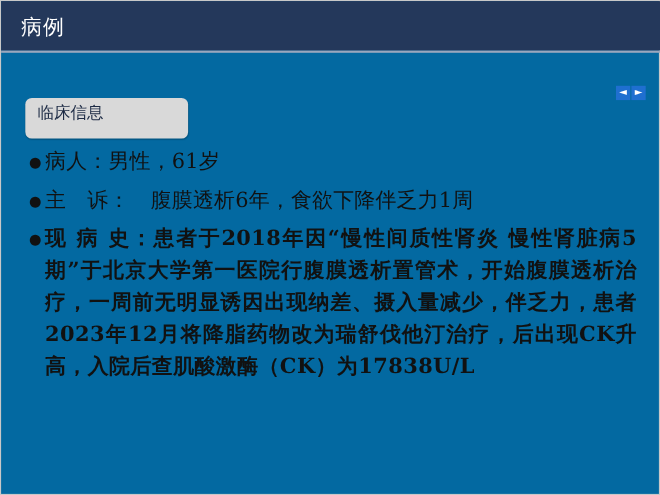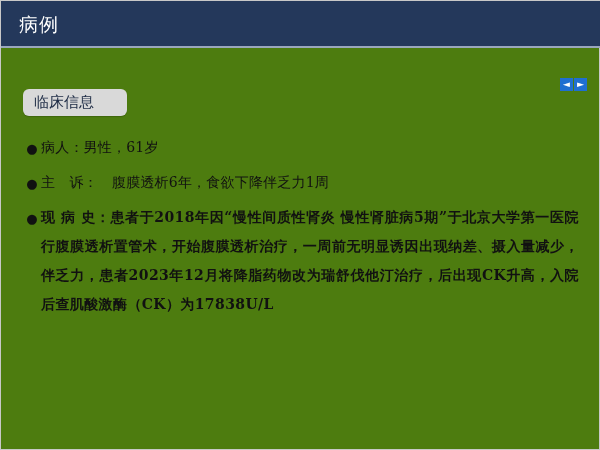--- a/index.html
+++ b/index.html
@@ -12,21 +12,21 @@
     background: #ffffff;
     font-family: "DejaVu Sans", "Liberation Sans", sans-serif;
     overflow: hidden;
   }
   .slide {
     position: relative;
     width: 600px;
     height: 450px;
     box-sizing: border-box;
     border: 1px solid #c8c8c8;
-    background: #4d7c0f;
+    background: #0369a1;
   }
   
   .title-bar {
     position: absolute;
     left: 0;
     top: 0;
     width: 600px;
     height: 45px;
     background: #24385b;
   }
@@ -46,24 +46,25 @@
     width: 600px;
     height: 2px;
     background: #9aa7bd;
   }
   
   .section-pill {
     position: absolute;
     left: 22px;
     top: 88px;
     min-width: 104px;
-    height: 27px;
+    height: 37px;
     background: #d9d9d9;
     border-radius: 6px 6px 6px 6px;
     box-shadow: 0 1px 1px rgba(0,0,0,0.18);
+    padding-left: 44px;
   }
   .section-pill-text {
     position: absolute;
     left: 11px;
     top: 4px;
     font-size: 15px;
     color: #1c2a44;
     font-family: "DejaVu Serif", "Liberation Serif", serif;
     white-space: nowrap;
   }
@@ -103,21 +104,21 @@
     flex: 0 0 auto;
     width: 18px;
     padding-top: 9px;
     text-align: center;
     font-size: 13px;
     color: #111111;
     line-height: 1;
   }
   .bullet-body {
     flex: 1 1 auto;
-    font-size: 14px;
+    font-size: 19px;
     line-height: 29px;
     color: #111111;
     font-family: "DejaVu Serif", "Liberation Serif", serif;
     text-align: justify;
     letter-spacing: 0.2px;
   }
   .bullet-body.wide { letter-spacing: 0.4px; font-weight: bold; }
 </style>
 </head>
 <body>

